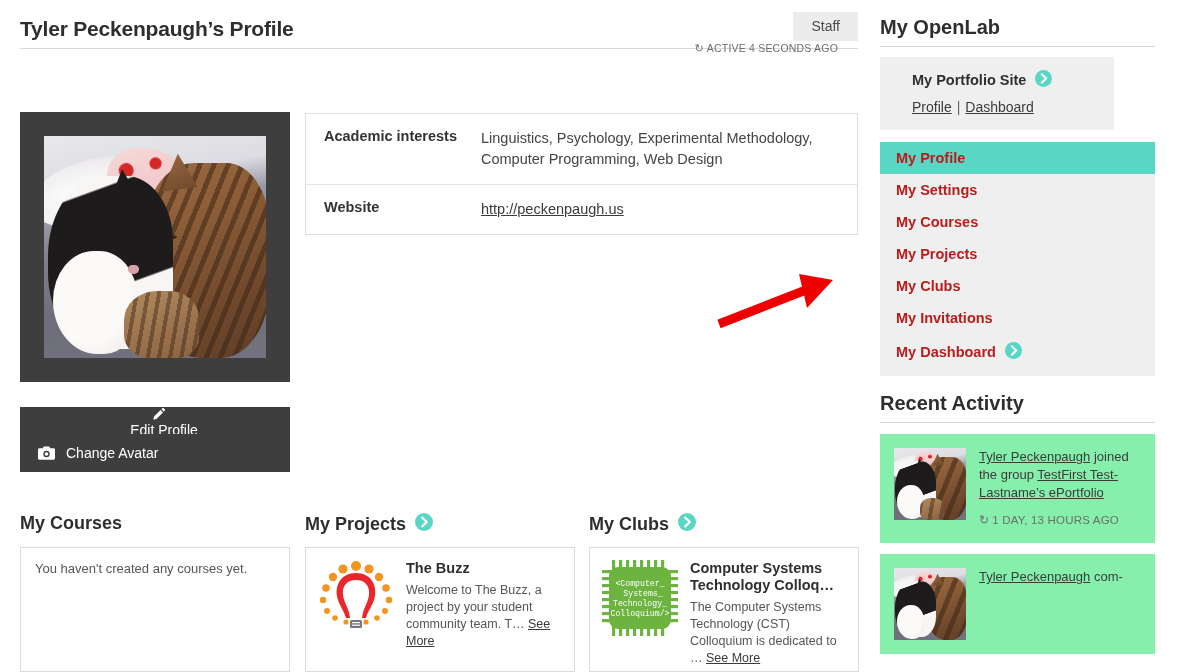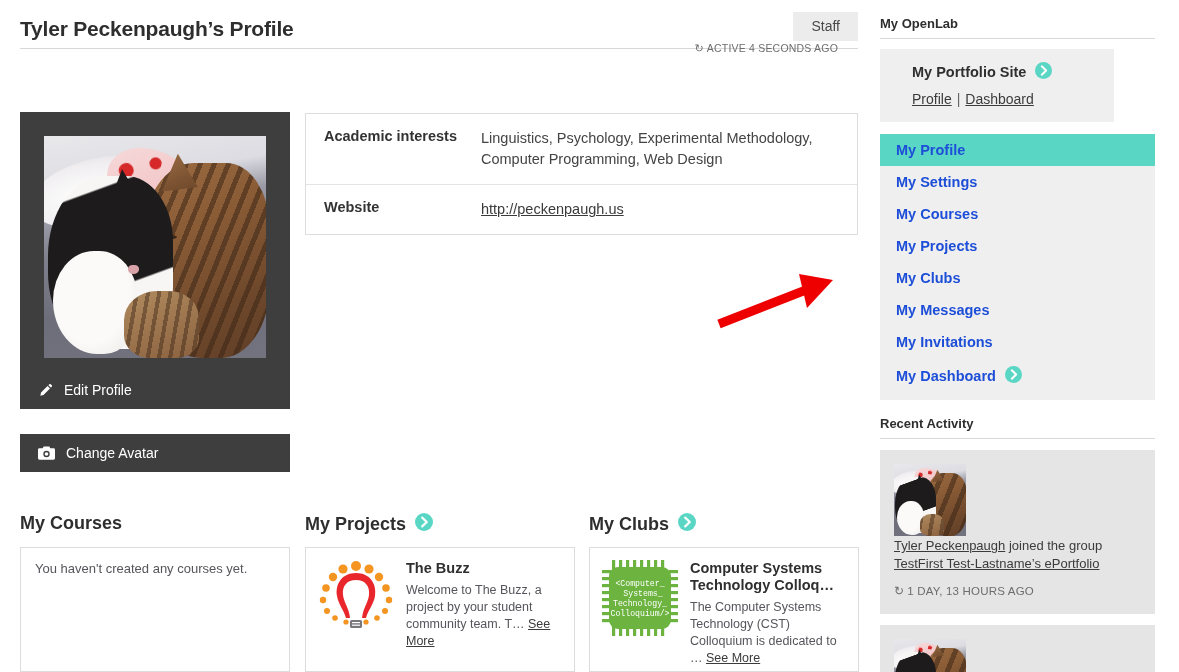--- a/index.html
+++ b/index.html
@@ -109,21 +109,21 @@
     border-radius: 44% 40% 30% 34%;
   }
 
   .side-btn {
     position: absolute; left: 20px; width: 270px; height: 38px;
     background: #3e3e3e; color: #ffffff;
     font-size: 14px; display: flex; align-items: center;
     padding-left: 18px; cursor: pointer;
   }
   .side-btn .bi { margin-right: 11px; display: inline-flex; }
-  .btn-edit { top: 371px; }
+  .btn-edit { top: 407px; flex-direction: column; }
   .btn-avatar { top: 434px; }
 
   
   .info-table {
     position: absolute; left: 305px; top: 113px; width: 553px;
     border: 1px solid #dddddd; background: #fff;
   }
   .info-row { display: flex; padding: 14px 18px; }
   .info-row + .info-row { border-top: 1px solid #e4e4e4; }
   .info-label {
@@ -163,47 +163,47 @@
   .card-desc a { color: #3b3b3b; text-decoration: underline; }
 
   
   .buzz-logo { width: 76px; height: 72px; flex: none; }
   
   .chip-logo { width: 76px; height: 76px; flex: none; }
 
   
   .sidebar { position: absolute; left: 880px; top: 0; width: 299px; height: 672px; }
   .sb-h {
-    font-size: 13px; font-weight: bold; color: #2e2e2e;
+    font-size: 20px; font-weight: bold; color: #2e2e2e;
     padding: 16px 0 7px 0;
   }
   .sb-rule { height: 1px; background: #d8d8d8; width: 275px; }
 
   .portfolio-box {
     width: 234px; background: #efefef; margin-top: 10px; padding: 13px 16px 15px 32px;
   }
   .portfolio-title {
     font-size: 14.5px; font-weight: bold; color: #2f2f2f;
     display: flex; align-items: center; gap: 9px; margin-bottom: 9px;
   }
   .portfolio-links { font-size: 14px; color: #3b3b3b; }
   .portfolio-links a { color: #3b3b3b; text-decoration: underline; }
   .sep { margin: 0 5px; color: #666; }
 
   .nav-box { width: 275px; background: #efefef; margin-top: 12px; padding-bottom: 6px; }
   .nav-item {
-    font-size: 14.5px; font-weight: bold; color: #1d4ed8;
+    font-size: 14.5px; font-weight: bold; color: #b91c1c;
     padding: 8px 16px; display: flex; align-items: center; gap: 9px;
     cursor: pointer;
   }
   .nav-item.active { background: #5ad6c5; }
 
   .act-box {
-    width: 275px; background: #e5e5e5; margin-top: 11px; padding: 14px;
-    display: flex; gap: 1px; flex-direction: column;
+    width: 275px; background: #86efac; margin-top: 11px; padding: 14px;
+    display: flex; gap: 13px;
   }
   .act-avatar {
     width: 72px; height: 72px; flex: none; position: relative; overflow: hidden;
     background: #cfcfd4;
   }
   .act-text { flex: 1; min-width: 0; font-size: 13px; color: #3c3c3c; line-height: 18px; }
   .act-text a { color: #3b3b3b; text-decoration: underline; }
   .act-time {
     margin-top: 9px; font-size: 11.5px; color: #6d6d6d; letter-spacing: .2px;
     text-transform: uppercase;
@@ -432,23 +432,20 @@
       <div class="nav-item">
         <span>My Courses</span>
       </div>
       <div class="nav-item">
         <span>My Projects</span>
       </div>
       <div class="nav-item">
         <span>My Clubs</span>
       </div>
       <div class="nav-item">
-        <span>My Messages</span>
-      </div>
-      <div class="nav-item">
         <span>My Invitations</span>
       </div>
       <div class="nav-item">
         <span>My Dashboard</span>
         <span>
           <svg width="17" height="17" viewBox="0 0 18 18">
               <circle cx="9" cy="9" r="9" fill="#5ad6c5"></circle>
             <path d="M7.2 4.6 L11.8 9 L7.2 13.4" stroke="#ffffff" stroke-width="2.2" fill="none" stroke-linecap="round" stroke-linejoin="round"></path>
             </svg>
         </span>

